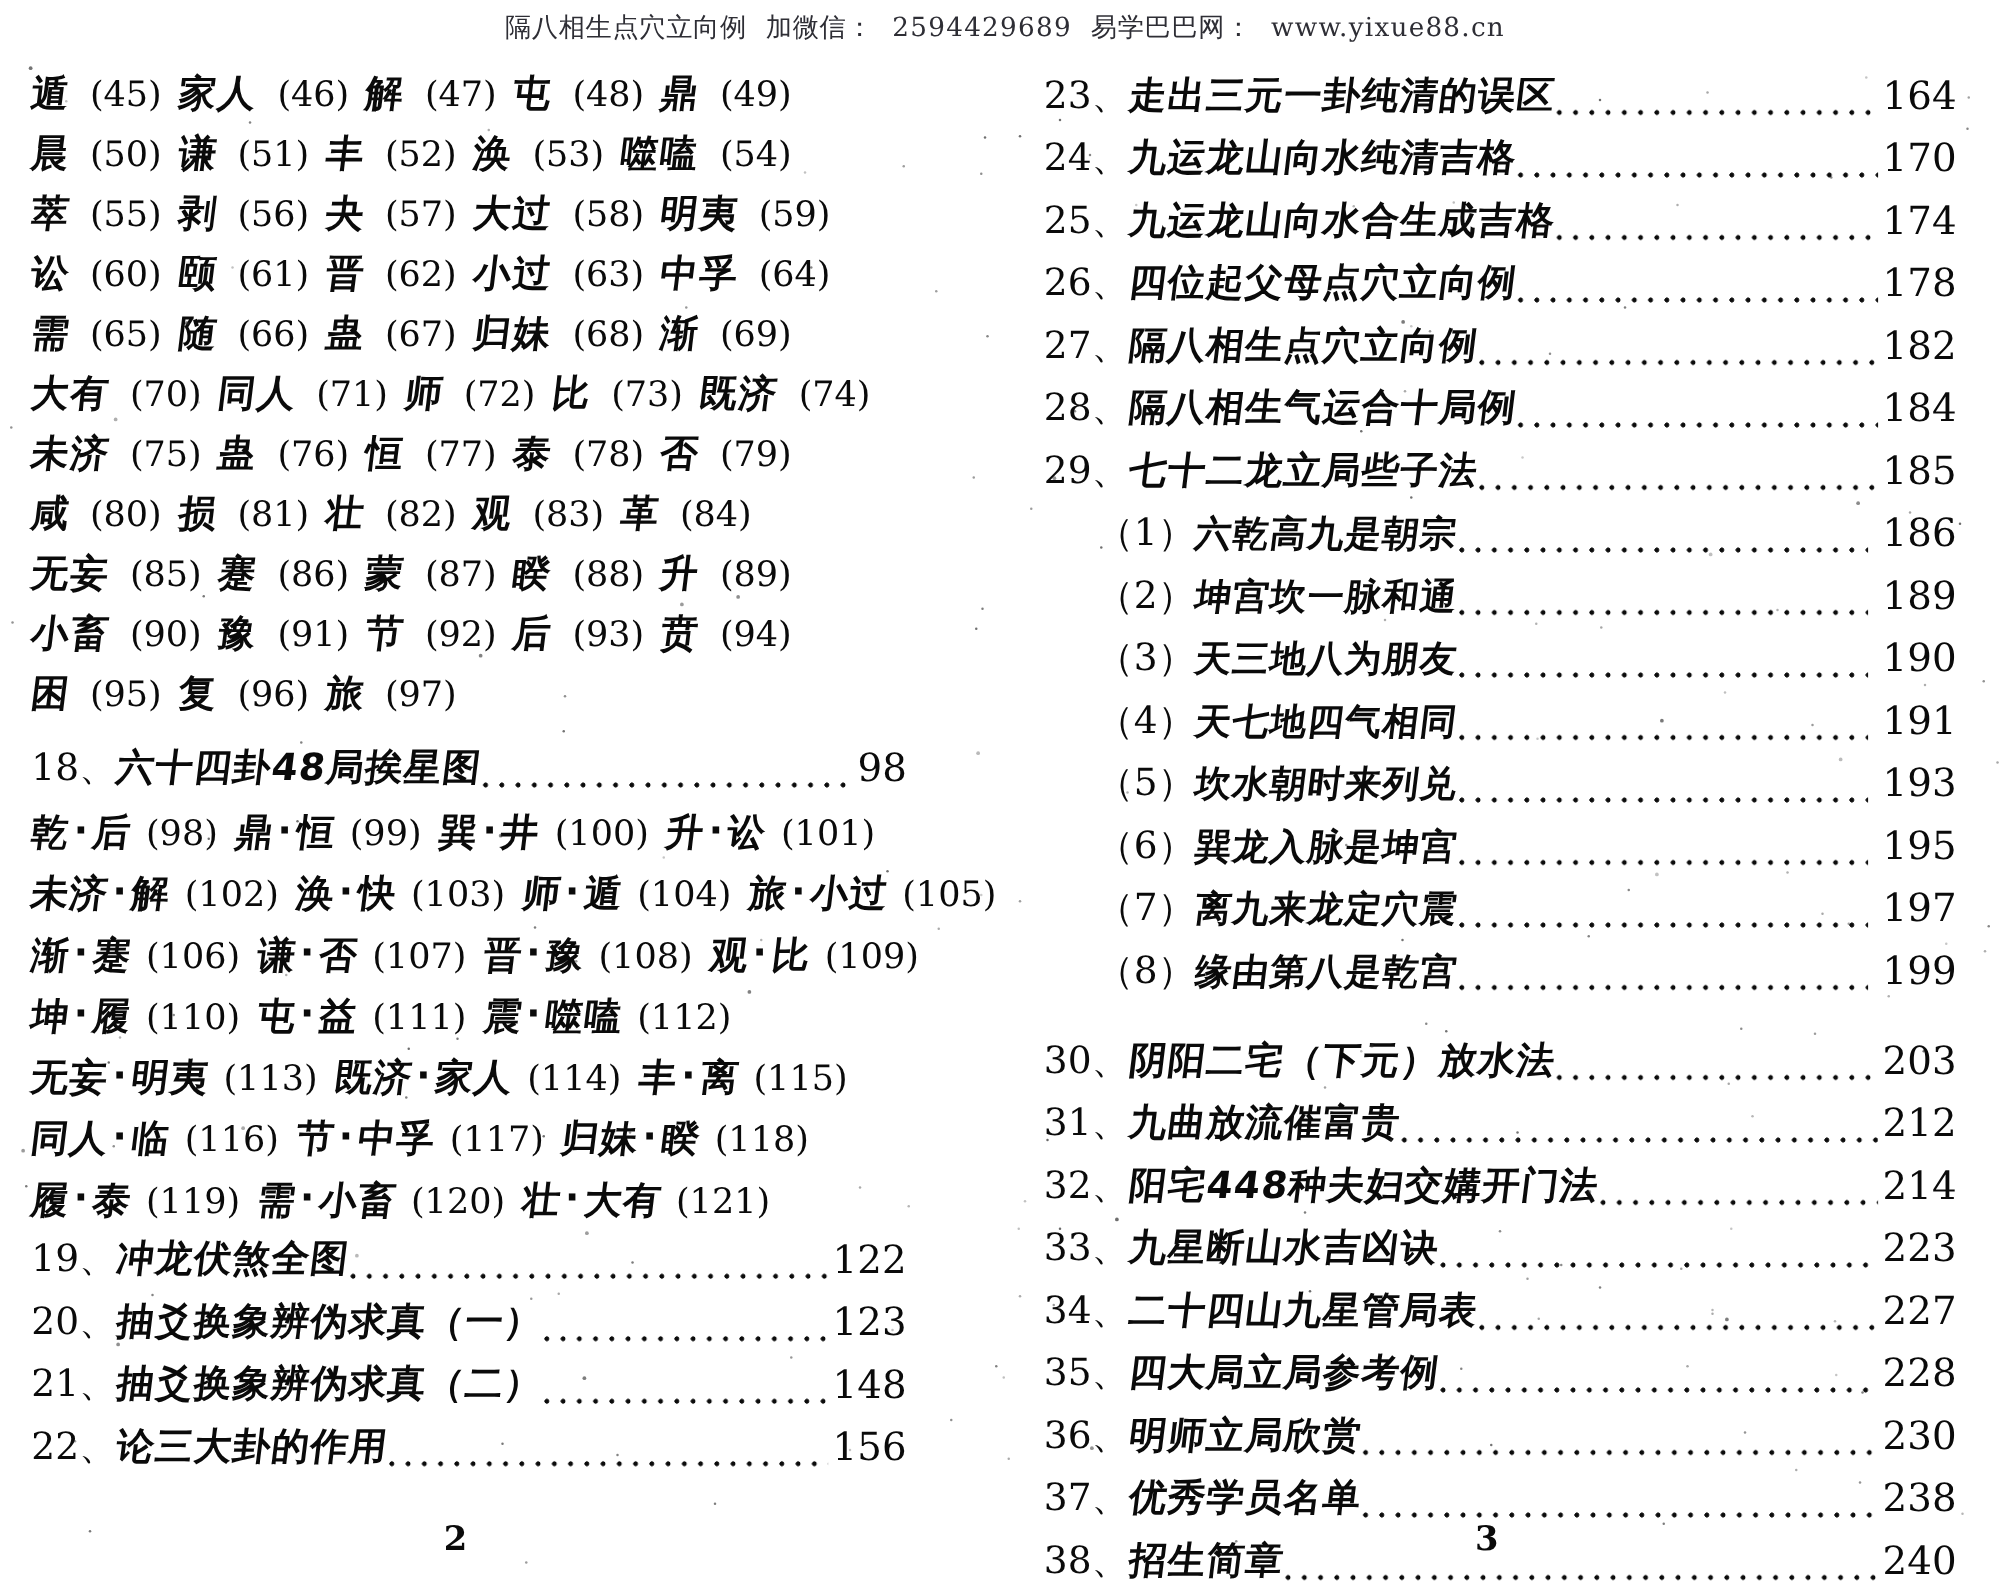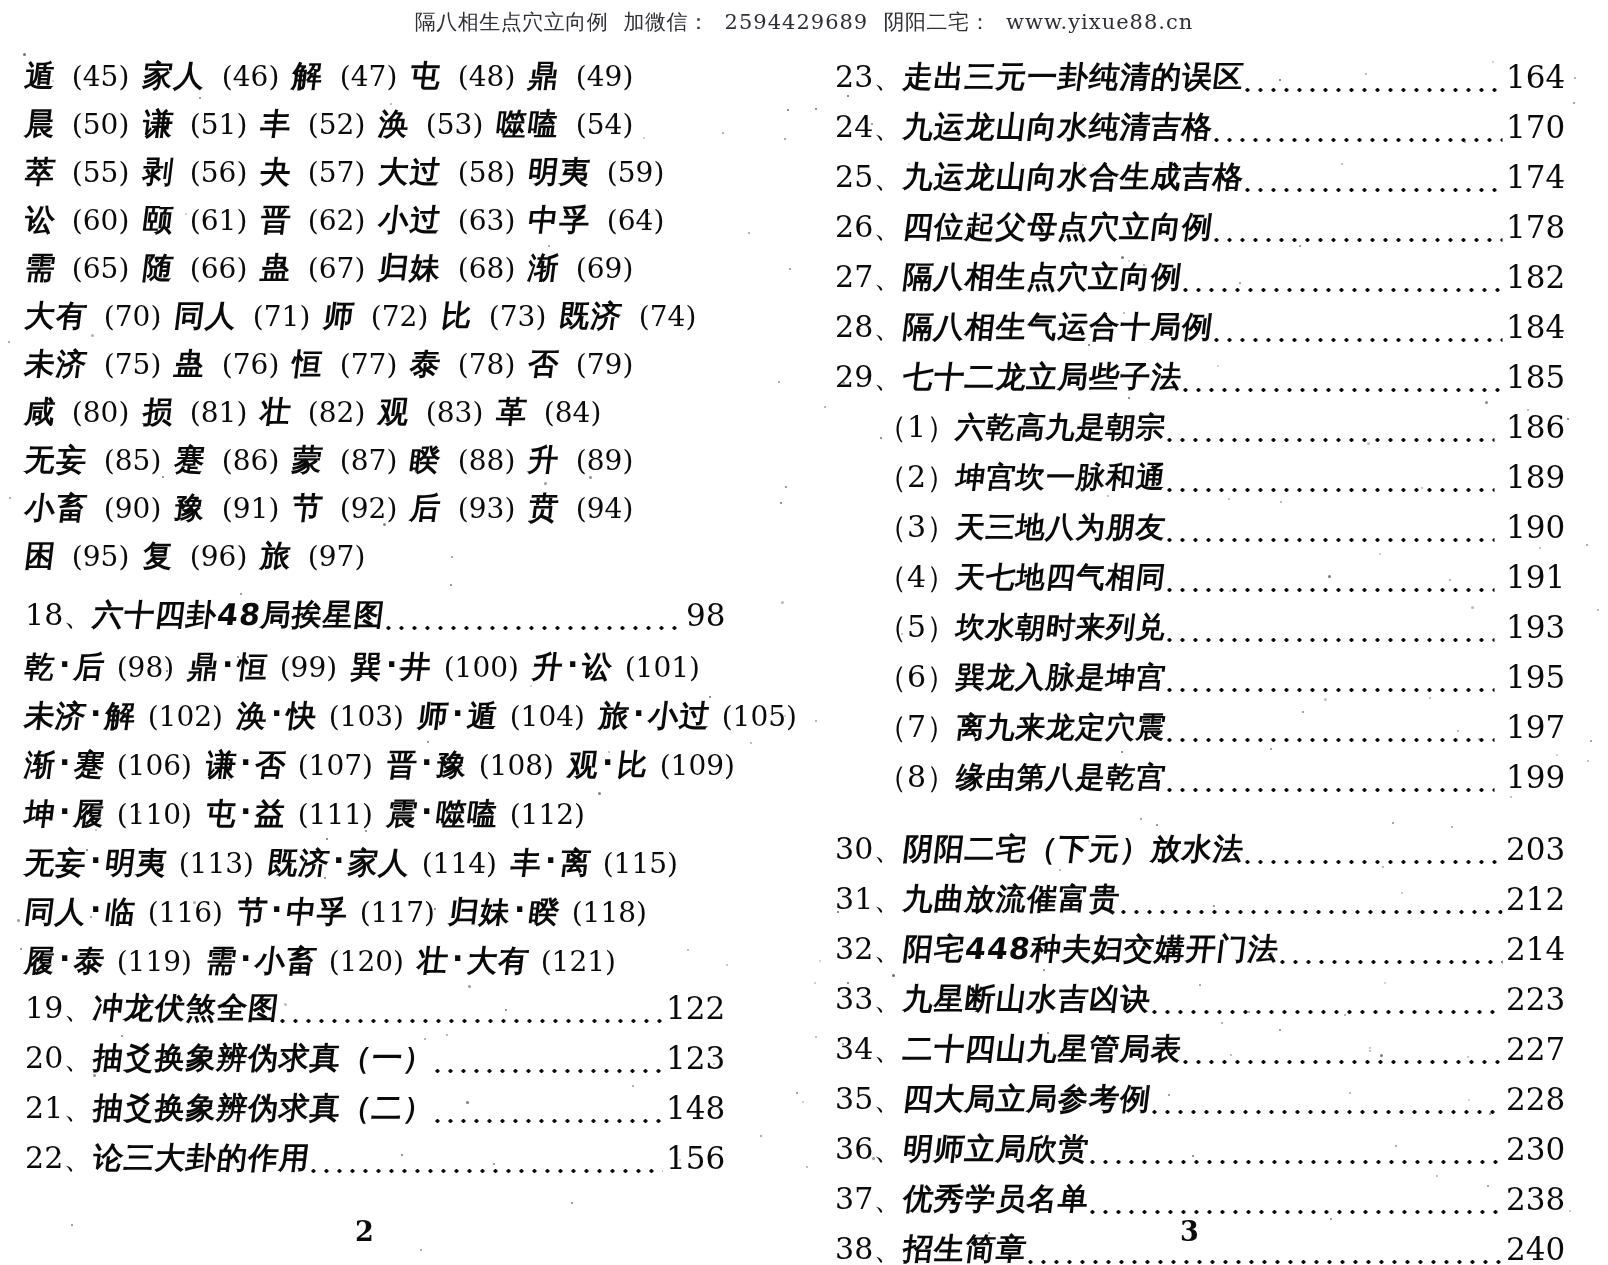--- a/index.html
+++ b/index.html
@@ -184,21 +184,21 @@
     opacity: .55;
   }
 </style>
 </head>
 <body>
 
 <div id="watermark">
   <span class="wm-seg">隔八相生点穴立向例</span>
   <span class="wm-seg">加微信：</span>
   <span class="wm-seg wm-num">2594429689</span>
-  <span class="wm-seg">阴阳二宅：</span>
+  <span class="wm-seg">易学巴巴网：</span>
   <span class="wm-seg wm-url">www.yixue88.cn</span>
 </div>
 
 <div id="page">
 
   <div class="column" id="column-left">
     <div id="hexagram-rows">
         <div class="line hexrow"><span class="nm">遁</span><span class="sep">&nbsp;</span><span class="num">(45)</span><span class="gap"></span><span class="nm">家人</span><span class="sep">&nbsp;</span><span class="num">(46)</span><span class="gap"></span><span class="nm">解</span><span class="sep">&nbsp;</span><span class="num">(47)</span><span class="gap"></span><span class="nm">屯</span><span class="sep">&nbsp;</span><span class="num">(48)</span><span class="gap"></span><span class="nm">鼎</span><span class="sep">&nbsp;</span><span class="num">(49)</span></div>
         <div class="line hexrow"><span class="nm">晨</span><span class="sep">&nbsp;</span><span class="num">(50)</span><span class="gap"></span><span class="nm">谦</span><span class="sep">&nbsp;</span><span class="num">(51)</span><span class="gap"></span><span class="nm">丰</span><span class="sep">&nbsp;</span><span class="num">(52)</span><span class="gap"></span><span class="nm">涣</span><span class="sep">&nbsp;</span><span class="num">(53)</span><span class="gap"></span><span class="nm">噬嗑</span><span class="sep">&nbsp;</span><span class="num">(54)</span></div>
         <div class="line hexrow"><span class="nm">萃</span><span class="sep">&nbsp;</span><span class="num">(55)</span><span class="gap"></span><span class="nm">剥</span><span class="sep">&nbsp;</span><span class="num">(56)</span><span class="gap"></span><span class="nm">夬</span><span class="sep">&nbsp;</span><span class="num">(57)</span><span class="gap"></span><span class="nm">大过</span><span class="sep">&nbsp;</span><span class="num">(58)</span><span class="gap"></span><span class="nm">明夷</span><span class="sep">&nbsp;</span><span class="num">(59)</span></div>

